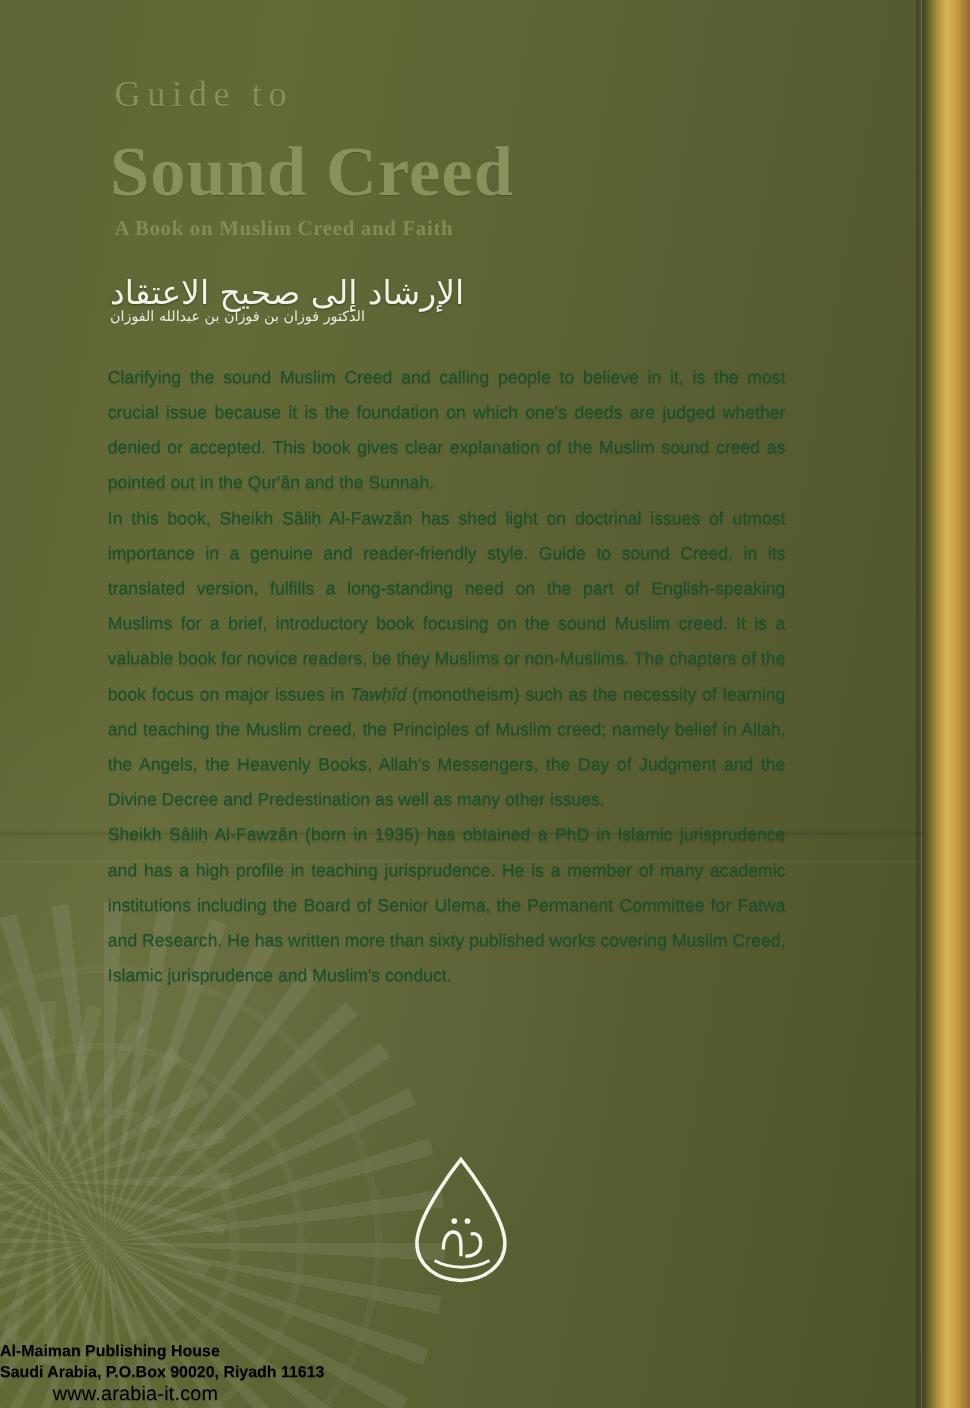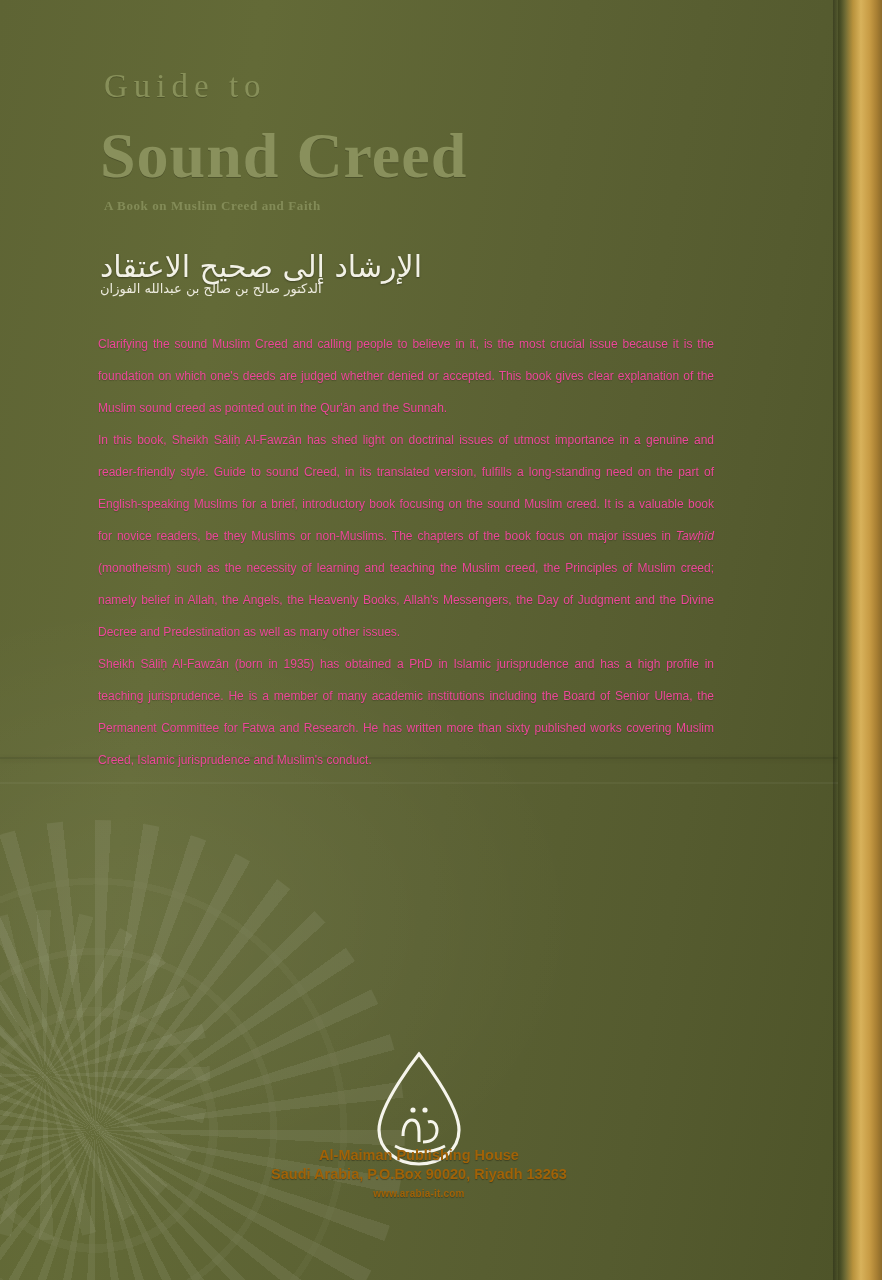--- a/index.html
+++ b/index.html
@@ -123,21 +123,21 @@
     letter-spacing: 1px;
     color: rgba(140,148,95,0.95);
     text-shadow: 0 1px 0 rgba(0,0,0,0.20);
     margin: 0;
     line-height: 1.02;
     font-weight: bold;
   }
   .title-sub {
     font-family: "Liberation Serif", serif;
     font-weight: bold;
-    font-size: 13px;
+    font-size: 19px;
     letter-spacing: 0.6px;
     color: rgba(134,142,90,0.92);
     margin: 10px 0 0 4px;
   }
 
   
   .arabic-line {
     position: absolute;
     left: 100px;
     top: 250px;
@@ -163,23 +163,23 @@
     white-space: nowrap;
     color: #eceadd;
   }
 
   
   .blurb {
     position: absolute;
     left: 98px;
     top: 328px;
     width: 616px;
-    color: #ec4899;
+    color: #14532d;
     font-family: "Liberation Sans", sans-serif;
-    font-size: 12px;
+    font-size: 16px;
     line-height: 32px;
     text-align: justify;
     text-shadow: 0 1px 1px rgba(0,0,0,0.22);
   }
   .blurb p { margin: 0; }
   .blurb b { font-weight: normal; }
   .blurb i { font-style: italic; }
 
   
   .logo {
@@ -188,33 +188,34 @@
     right: 44px;
     top: 1050px;
     text-align: center;
   }
   .logo svg { display: inline-block; }
 
   .publisher {
     position: absolute;
     left: 0;
     right: 44px;
-    top: 1146px;
-    text-align: center;
-    color: #a16207;
+    top: 1220px;
+    text-align: left;
+    color: #000000;
     font-family: "Liberation Sans", sans-serif;
     font-weight: bold;
     font-size: 14.5px;
     line-height: 19px;
     text-shadow: 0 1px 1px rgba(0,0,0,0.3);
   }
   .publisher .web {
-    font-weight: bold;
-    font-size: 10px;
+    font-weight: normal;
+    font-size: 18px;
     letter-spacing: 0.2px;
+    padding-left: 48px;
   }
 </style>
 </head>
 <body>
 
 <div class="cover">
 
   <div class="panel"></div>
   <div class="medallion"></div>
   <div class="medallion2"></div>
@@ -222,21 +223,21 @@
   <div class="crease c2"></div>
 
   <div class="title-block">
     <div class="title-small">Guide to</div>
     <div class="title-main">Sound Creed</div>
     <div class="title-sub">A Book on Muslim Creed and Faith</div>
   </div>
 
   <div class="arabic-line">
     <div class="arabic-main">الإرشاد إلى صحيح الاعتقاد</div>
-    <div class="arabic-credit">الدكتور صالح بن صالح بن عبدالله الفوزان</div>
+    <div class="arabic-credit">الدكتور فوزان بن فوزان بن عبدالله الفوزان</div>
   </div>
 
   <div class="blurb">
     <p>
       <span>Clarifying the sound Muslim Creed and calling people to believe in it, is the most crucial issue because it is the foundation on which one's deeds are judged whether denied or accepted. This book gives clear explanation of the Muslim sound creed as pointed out in the Qur'ân and the Sunnah.</span>
     </p>
     <p>
       <span>In this book, </span><b>Sheikh Sâliḥ Al-Fawzân</b><span> has shed light on doctrinal issues of utmost importance in a genuine and reader-friendly style. </span><b>Guide to sound Creed</b><span>, in its translated version, fulfills a long-standing need on the part of English-speaking Muslims for a brief, introductory book focusing on the sound Muslim creed. It is a valuable book for novice readers, be they Muslims or non-Muslims. The chapters of the book focus on major issues in </span><i>Tawḥîd</i><span> (monotheism) such as the necessity of learning and teaching the Muslim creed, the Principles of Muslim creed; namely belief  in Allah, the Angels, the Heavenly Books, Allah's Messengers, the Day of Judgment and the Divine Decree and Predestination as well as many other issues.</span>
     </p>
     <p>
@@ -250,20 +251,20 @@
       <path d="M38 86 C38 76 42 70 47 70 C52 70 54 75 54 82 L54 92" fill="none" stroke="#f6f5ec" stroke-width="3"></path>
       <path d="M58 92 C66 92 72 88 72 80 C72 74 68 70 63 72" fill="none" stroke="#f6f5ec" stroke-width="3"></path>
       <circle cx="48" cy="60" r="2.6" fill="#f6f5ec"></circle>
       <circle cx="60" cy="60" r="2.6" fill="#f6f5ec"></circle>
       <path d="M30 96 C44 104 66 104 80 96" fill="none" stroke="#f6f5ec" stroke-width="2.6"></path>
     </svg>
   </div>
 
   <div class="publisher">
     <div>Al-Maiman Publishing House</div>
-    <div>Saudi Arabia, P.O.Box 90020, Riyadh 13263</div>
+    <div>Saudi Arabia, P.O.Box 90020, Riyadh 11613</div>
     <div class="web">www.arabia-it.com</div>
   </div>
 
   <div class="spine-edge"></div>
   <div class="spine"></div>
 
 </div>
 
 </body></html>

